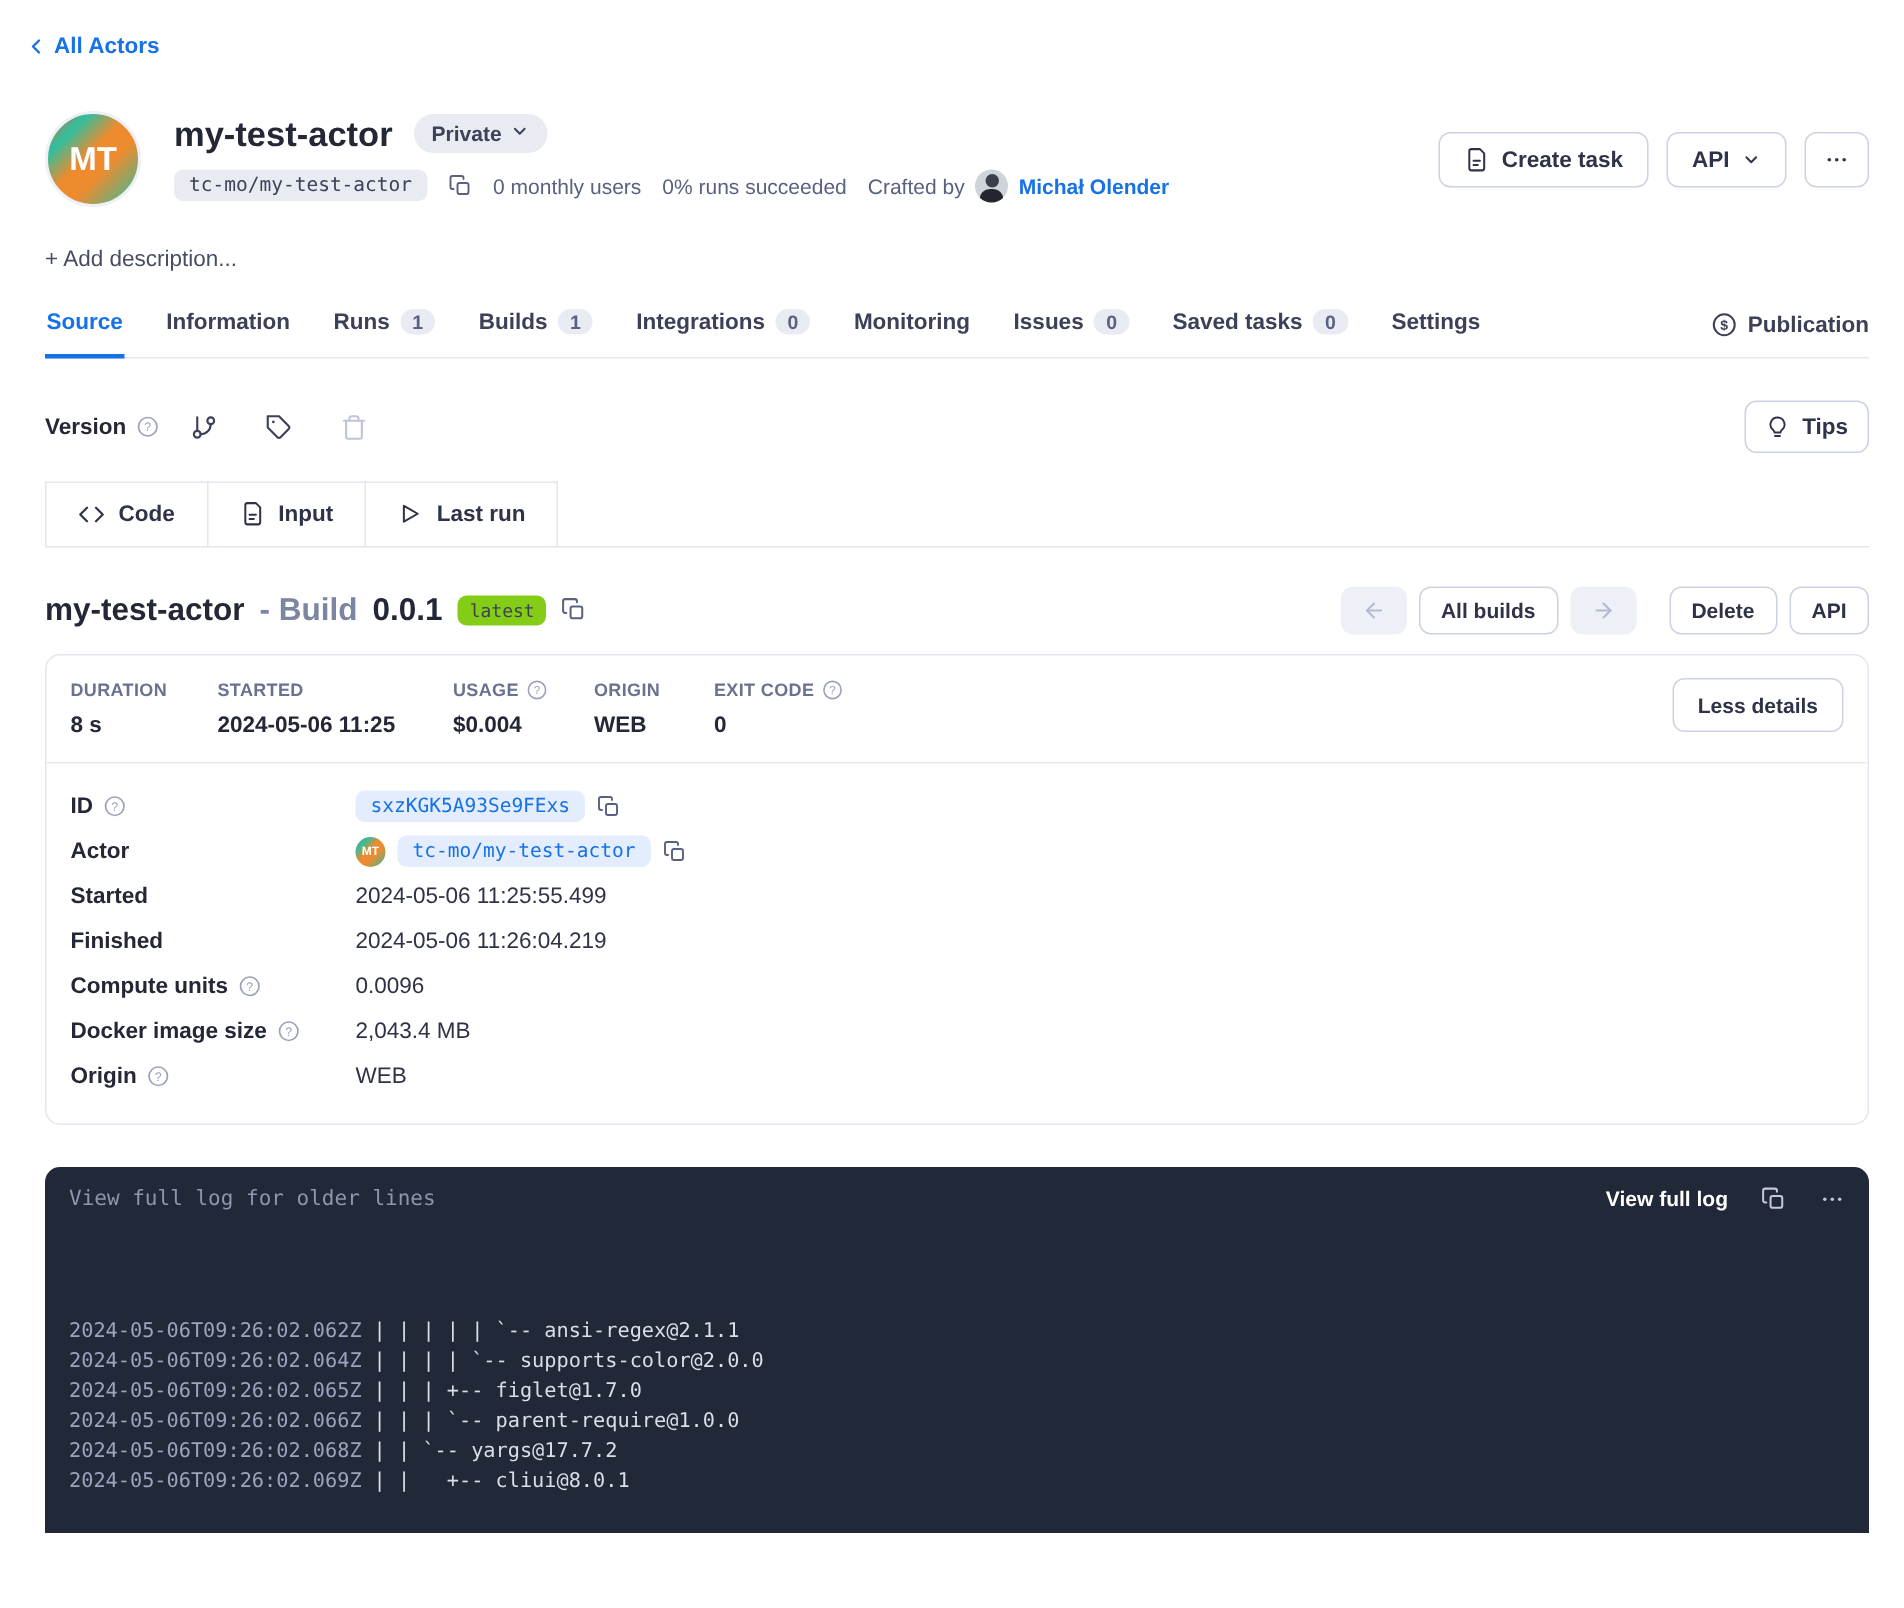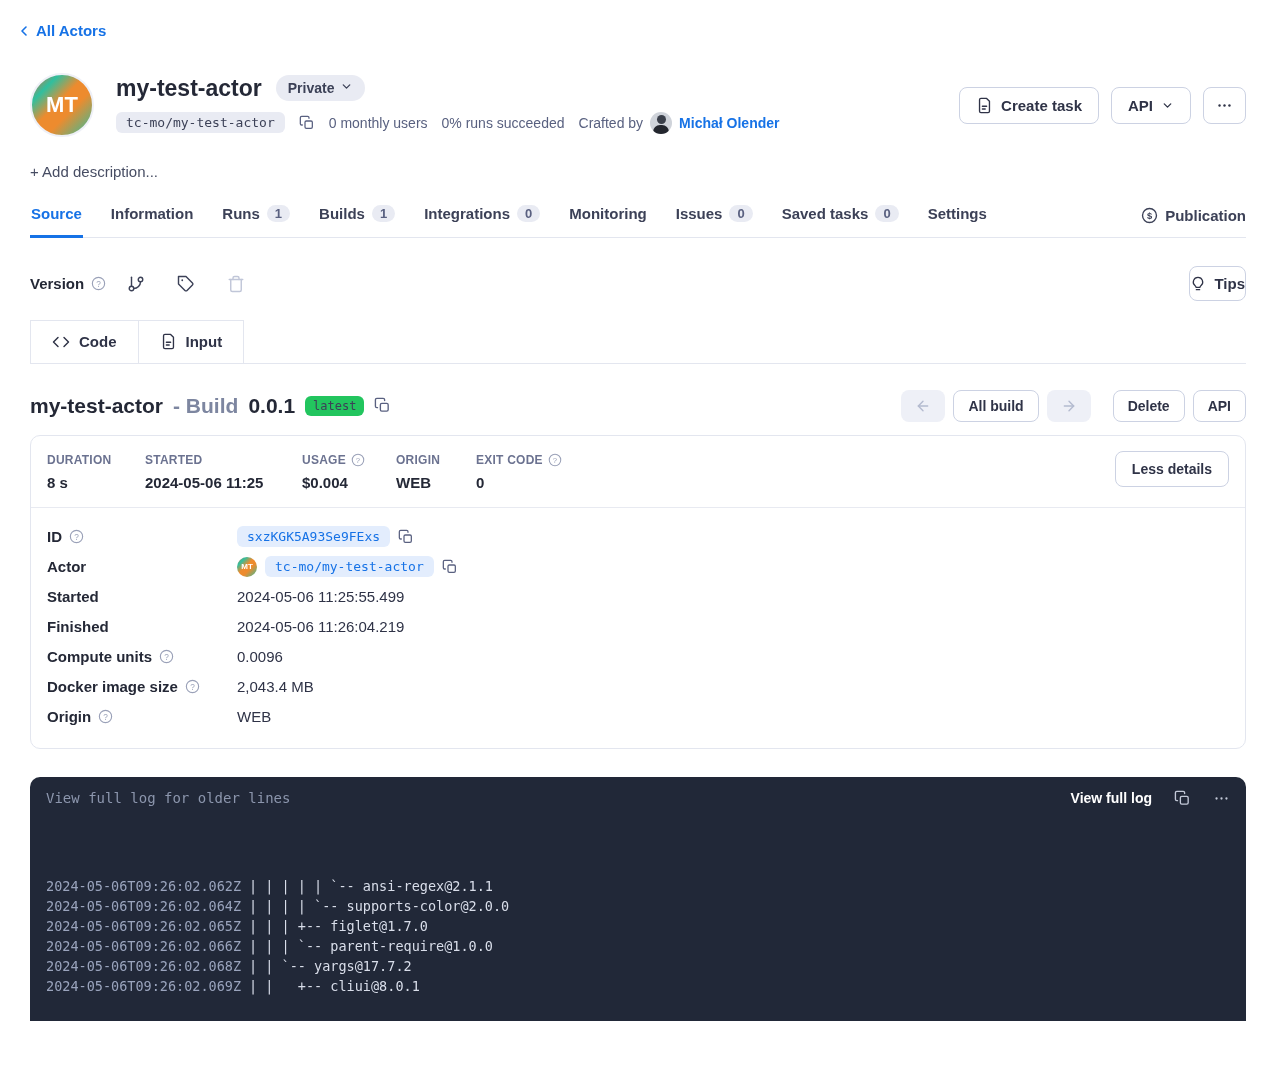--- a/index.html
+++ b/index.html
@@ -78,21 +78,21 @@
   .subtab.active { color: #1672e6; }
   .subtab.active::after { content: ""; position: absolute; left: 0; right: 0; bottom: -1px; height: 3px; background: #1672e6; }
   .annotation-box { position: absolute; left: -2px; right: -2px; top: -5px; bottom: -7px;
     border: 3px solid #ef5b2d; border-radius: 8px; pointer-events: none; z-index: 3; }
 
   
   .build-header { display: flex; align-items: center; margin-top: 26px; }
   .build-title { display: flex; align-items: center; gap: 10px; font-size: 21px; font-weight: 700; }
   .build-title .sep { color: #7d86a0; }
   .mini-badge { font-family: "DejaVu Sans Mono", "Liberation Mono", monospace; font-size: 12px; font-weight: 400;
-    background: #22c55e; color: #3c4157; border-radius: 6px; padding: 3px 8px; }
+    background: #84cc16; color: #3c4157; border-radius: 6px; padding: 3px 8px; }
   .build-actions { margin-left: auto; display: flex; align-items: center; gap: 8px; }
   .nav-arrow { width: 44px; height: 32px; border: none; border-radius: 8px; background: #eef0f7;
     color: #b3bacf; display: flex; align-items: center; justify-content: center; cursor: default; }
   .btn-sm { padding: 0 14px; height: 32px; font-size: 14px; }
   .gap-left { margin-left: 14px; }
 
   
   .build-card { border: 1px solid #e3e6ef; border-radius: 10px; margin-top: 13px; overflow: hidden; }
   .status-row { padding: 7px 16px; border-bottom: 1px solid #e8eaf1; }
   .status-badge { display: inline-flex; align-items: center; gap: 6px; background: #dff3df; color: #1d7a36;
@@ -298,21 +298,21 @@
       <button class="tool-btn disabled">
         <span class="icon">
           <svg width="18" height="18" viewBox="0 0 24 24" fill="none" stroke="currentColor" stroke-width="1.9" stroke-linecap="round" stroke-linejoin="round">
               <polyline points="3 6 5 6 21 6"></polyline>
               <path d="M19 6v14a2 2 0 0 1-2 2H7a2 2 0 0 1-2-2V6m3 0V4a2 2 0 0 1 2-2h4a2 2 0 0 1 2 2v2"></path>
             </svg>
         </span>
       </button>
     </div>
     <span class="version-spacer"></span>
-    <button class="btn" style="padding:8px 0;">
+    <button class="btn" style="padding:8px 13px;">
       <span class="icon">
         <svg width="16" height="16" viewBox="0 0 24 24" fill="none" stroke="currentColor" stroke-width="1.9" stroke-linecap="round" stroke-linejoin="round">
             <path d="M12 2a7 7 0 0 0-4.6 12.3c.9.8 1.6 1.7 1.6 2.7h6c0-1 .7-1.9 1.6-2.7A7 7 0 0 0 12 2z"></path>
             <path d="M9.5 20.5h5"></path>
           </svg>
       </span>
       <span>Tips</span>
     </button>
   </div>
 
@@ -329,20 +329,28 @@
     </button>
     <button class="subtab">
       <span class="icon">
         <svg width="17" height="17" viewBox="0 0 24 24" fill="none" stroke="currentColor" stroke-width="1.9" stroke-linecap="round" stroke-linejoin="round">
             <path d="M15 2H7a2 2 0 0 0-2 2v16a2 2 0 0 0 2 2h10a2 2 0 0 0 2-2V6z"></path>
             <path d="M9 13h6M9 17h4"></path>
           </svg>
       </span>
       <span>Input</span>
     </button>
+    <button class="subtab">
+      <span class="icon">
+        <svg width="17" height="17" viewBox="0 0 24 24" fill="none" stroke="currentColor" stroke-width="1.9" stroke-linecap="round" stroke-linejoin="round">
+            <path d="M6 4.5v15L19 12z"></path>
+          </svg>
+      </span>
+      <span>Last run</span>
+    </button>
   </div>
 
   
   <div class="build-header">
     <h2 class="build-title">
       <span>my-test-actor</span>
       <span class="sep">- Build</span>
       <span>0.0.1</span>
       <span class="mini-badge">latest</span>
       <button class="icon-btn">
@@ -356,21 +364,21 @@
     </h2>
     <div class="build-actions">
       <button class="nav-arrow">
         <span class="icon">
           <svg width="16" height="16" viewBox="0 0 24 24" fill="none" stroke="currentColor" stroke-width="2.1" stroke-linecap="round" stroke-linejoin="round">
               <line x1="19" y1="12" x2="5" y2="12"></line>
               <polyline points="12 19 5 12 12 5"></polyline>
             </svg>
         </span>
       </button>
-      <button class="btn btn-sm">All build</button>
+      <button class="btn btn-sm">All builds</button>
       <button class="nav-arrow">
         <span class="icon">
           <svg width="16" height="16" viewBox="0 0 24 24" fill="none" stroke="currentColor" stroke-width="2.1" stroke-linecap="round" stroke-linejoin="round">
               <line x1="5" y1="12" x2="19" y2="12"></line>
               <polyline points="12 5 19 12 12 19"></polyline>
             </svg>
         </span>
       </button>
       <button class="btn btn-sm gap-left">Delete</button>
       <button class="btn btn-sm">API</button>

